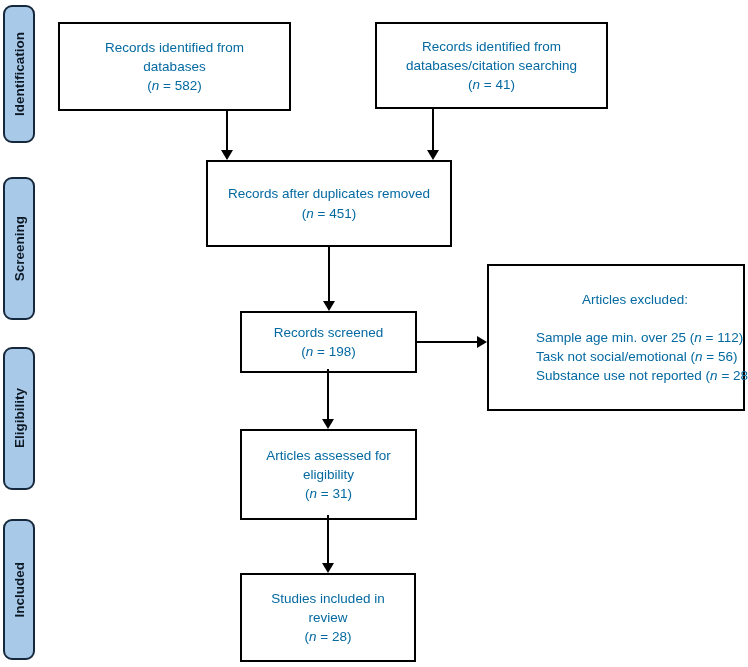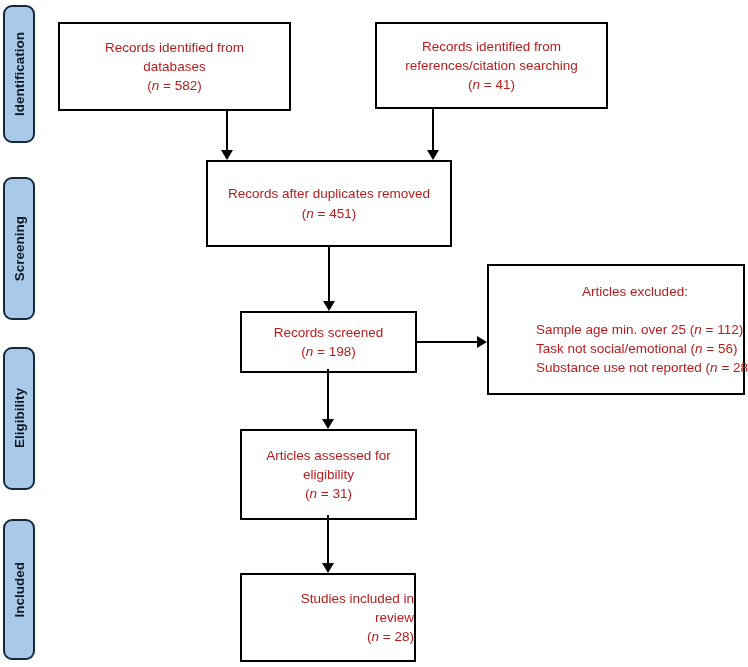--- a/index.html
+++ b/index.html
@@ -41,21 +41,21 @@
     position: absolute;
     background: #ffffff;
     border: 2px solid #000000;
     box-sizing: border-box;
     display: flex;
     flex-direction: column;
     align-items: center;
     justify-content: center;
     font-size: 13.5px;
     line-height: 1.42;
-    color: #b91c1c;
+    color: #0369a1;
     text-align: center;
   }
   .flow-box .line { white-space: nowrap; }
   .n-line i { font-style: italic; }
   
   .excluded-box { align-items: stretch; padding: 0 9px; }
   .excluded-heading { text-align: center; margin-bottom: 19px; }
   .reason { text-align: left; white-space: nowrap; }
   
   .arrow-v { position: absolute; width: 12px; }
@@ -108,48 +108,48 @@
   </div>
 
   <div class="flow-box" style="left:58px; top:22px; width:233px; height:89px;">
     <div class="line">Records identified from</div>
     <div class="line">databases</div>
     <div class="line n-line"><span>(</span><i>n</i><span> = 582)</span></div>
   </div>
 
   <div class="flow-box" style="left:375px; top:22px; width:233px; height:87px;">
     <div class="line">Records identified from</div>
-    <div class="line">references/citation searching</div>
+    <div class="line">databases/citation searching</div>
     <div class="line n-line"><span>(</span><i>n</i><span> = 41)</span></div>
   </div>
 
   <div class="flow-box" style="left:206px; top:160px; width:246px; height:87px;">
     <div class="line">Records after duplicates removed</div>
     <div class="line n-line"><span>(</span><i>n</i><span> = 451)</span></div>
   </div>
 
   <div class="flow-box" style="left:240px; top:311px; width:177px; height:62px;">
     <div class="line">Records screened</div>
     <div class="line n-line"><span>(</span><i>n</i><span> = 198)</span></div>
   </div>
 
-  <div class="flow-box excluded-box" style="left:487px; top:264px; width:258px; height:131px;padding-left:47px;">
+  <div class="flow-box excluded-box" style="left:487px; top:264px; width:258px; height:147px;padding-left:47px;">
     <div class="excluded-heading">Articles excluded:</div>
     <div class="reason"><span>Sample age min. over 25 (</span><i>n</i><span> = 112)</span></div>
     <div class="reason"><span>Task not social/emotional (</span><i>n</i><span> = 56)</span></div>
     <div class="reason"><span>Substance use not reported (</span><i>n</i><span> = 28)</span></div>
   </div>
 
   <div class="flow-box" style="left:240px; top:429px; width:177px; height:91px;">
     <div class="line">Articles assessed for</div>
     <div class="line">eligibility</div>
     <div class="line n-line"><span>(</span><i>n</i><span> = 31)</span></div>
   </div>
 
-  <div class="flow-box" style="left:240px; top:573px; width:176px; height:89px;align-items:flex-end;">
+  <div class="flow-box" style="left:240px; top:573px; width:176px; height:89px;">
     <div class="line">Studies included in</div>
     <div class="line">review</div>
     <div class="line n-line"><span>(</span><i>n</i><span> = 28)</span></div>
   </div>
 
   <div class="arrow-v" style="left:221px; top:111px; height:49px;">
     <div class="shaft"></div>
     <div class="head"></div>
   </div>
   <div class="arrow-v" style="left:427px; top:108px; height:52px;">

